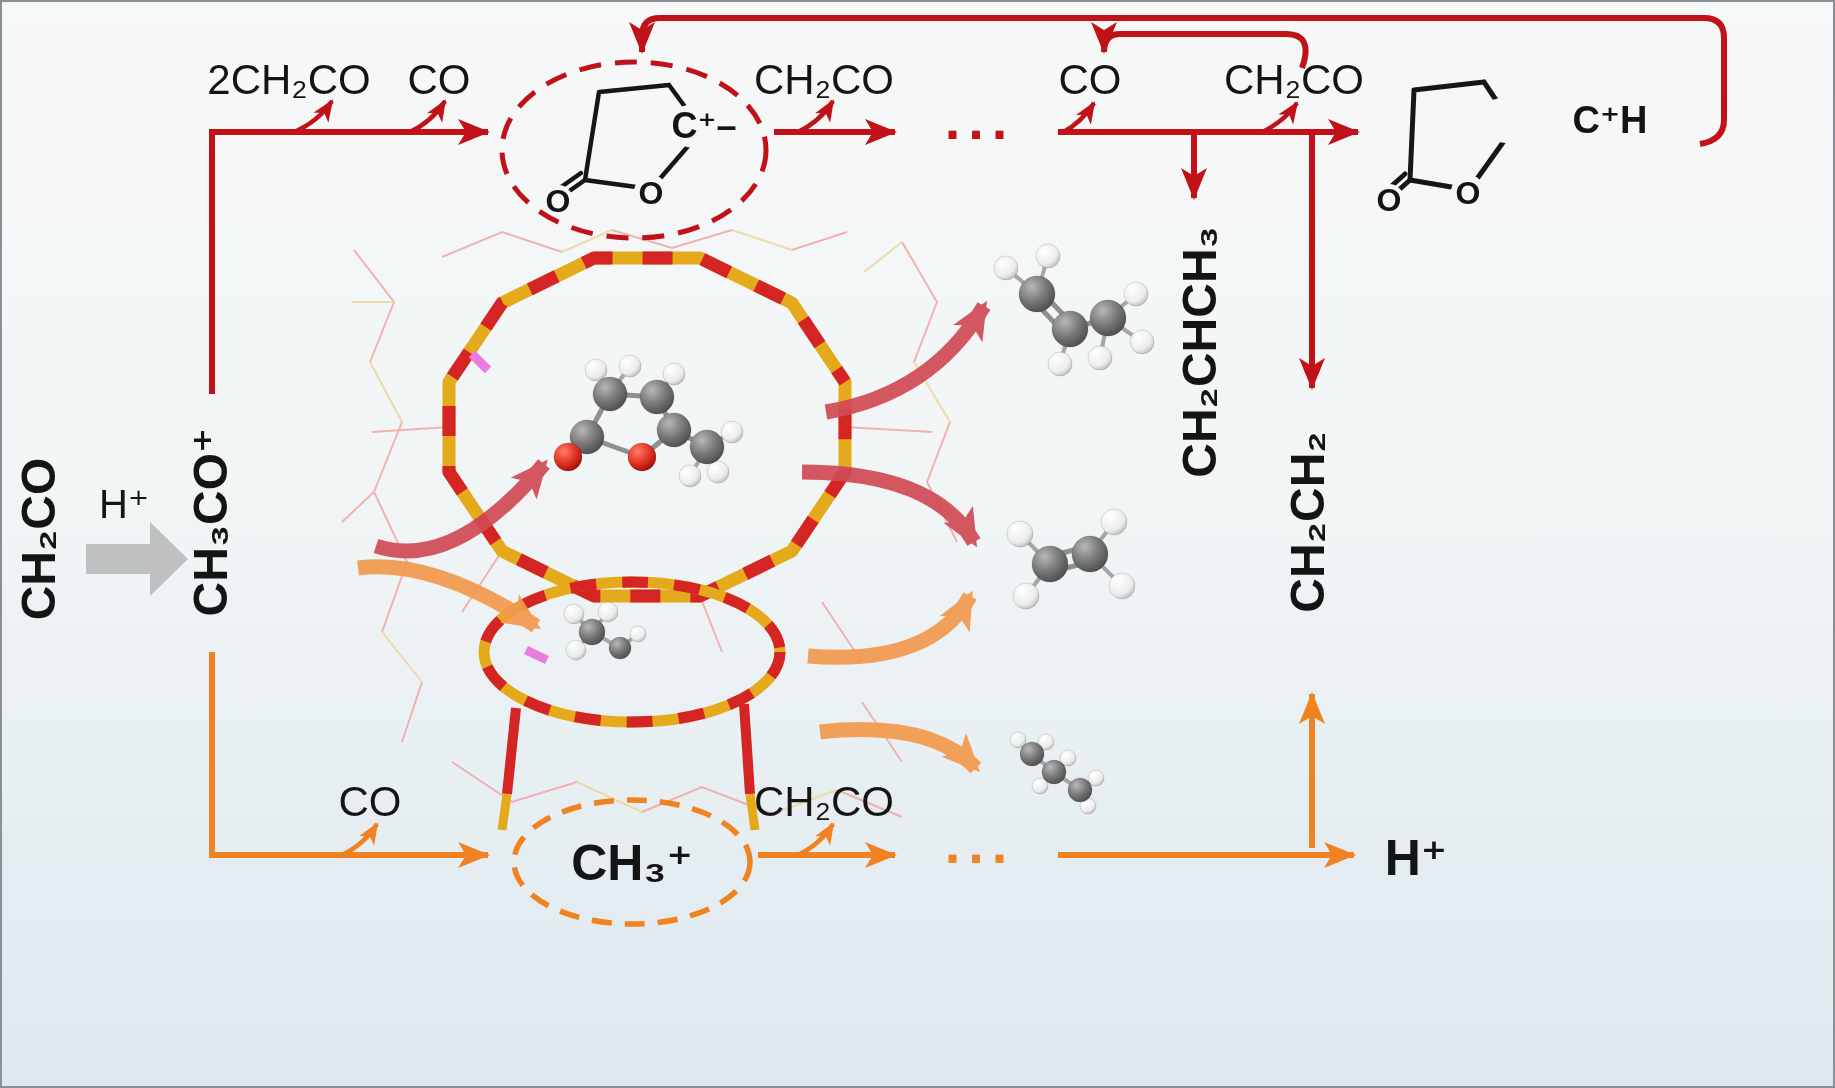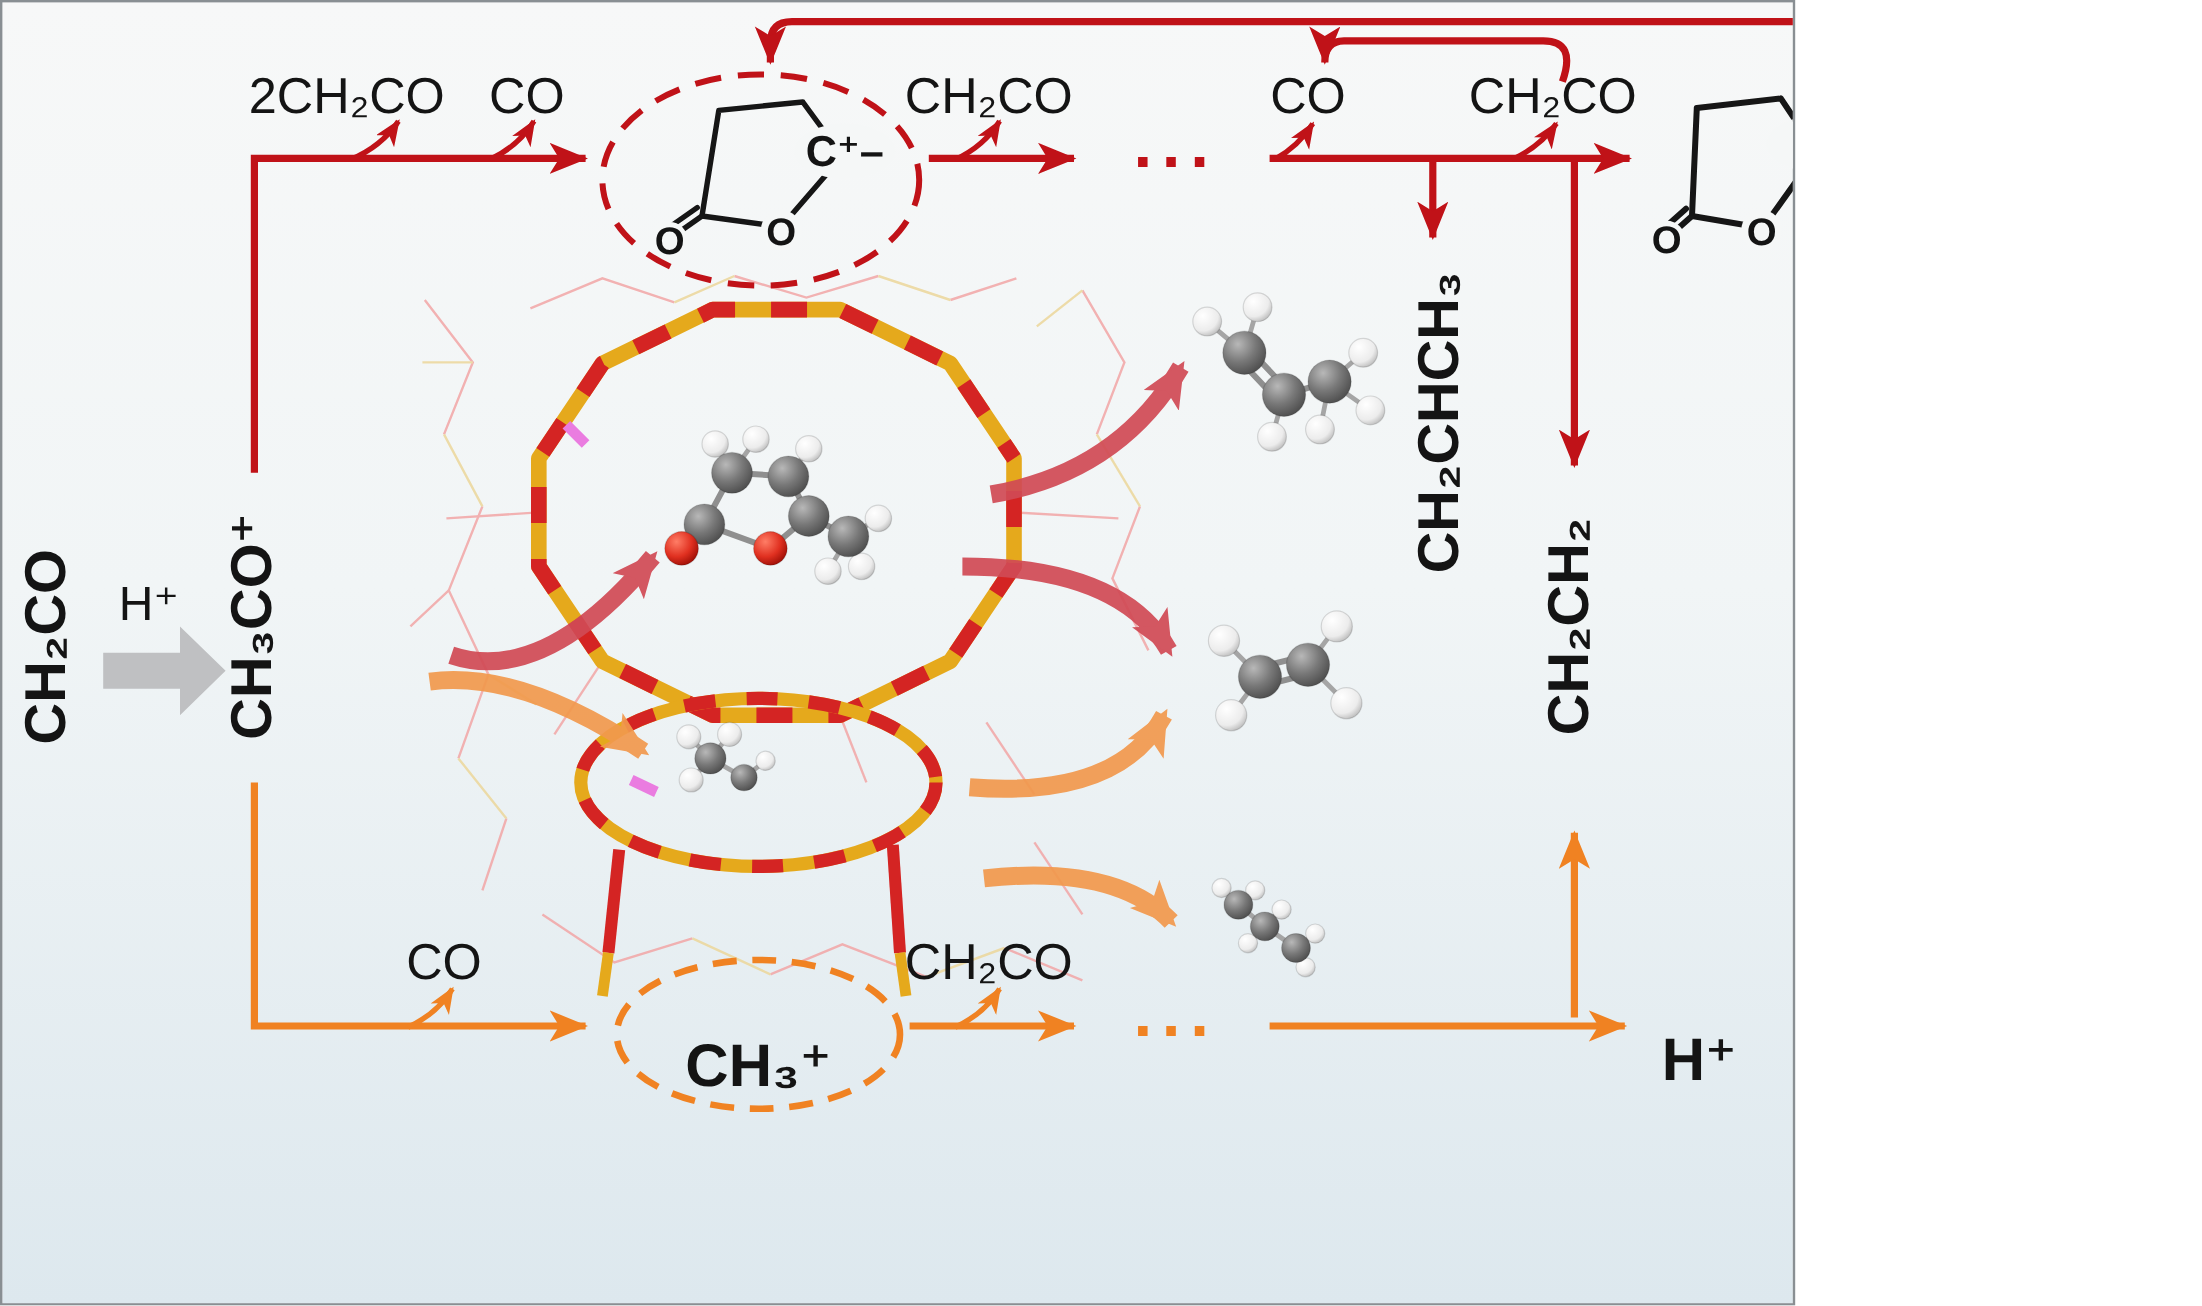--- a/index.html
+++ b/index.html
@@ -1,18 +1,18 @@
 <!DOCTYPE html>
 <html><head>
 <meta charset="utf-8">
 <style>
   html,body{margin:0;padding:0;background:#ffffff;}
   .canvas{
     position:relative;
-    width:1496px;height:1088px;
+    width:1835px;height:1088px;
     overflow:hidden;
     background:linear-gradient(180deg,#f7f8f8 0%,#f1f5f6 45%,#dde8ee 100%);
     border:2px solid #898f93;
     box-sizing:border-box;
     font-family:"Liberation Sans","DejaVu Sans",sans-serif;
   }
   svg.layer{position:absolute;left:0;top:0;}
   .lbl{
     position:absolute;
     transform:translate(-50%,-50%);
@@ -22,21 +22,21 @@
     line-height:1;
   }
   .vert{transform:translate(-50%,-50%) rotate(-90deg);}
   .b{font-weight:700;}
   .fs32{font-size:32px;}
   .fs36{font-size:36px;}
   .fs38{font-size:38px;}
   .fs40{font-size:40px;}
   .fs42{font-size:42px;}
   .fs48{font-size:48px;}
-  .fs50{font-size:50px;margin-top:25px;}
+  .fs50{font-size:50px;}
   .fs56{font-size:56px;}
   .red{color:#c01218;}
   .org{color:#f08222;}
   .ls{letter-spacing:8px;}
 </style>
 </head>
 <body>
 
 <div class="canvas">
 

